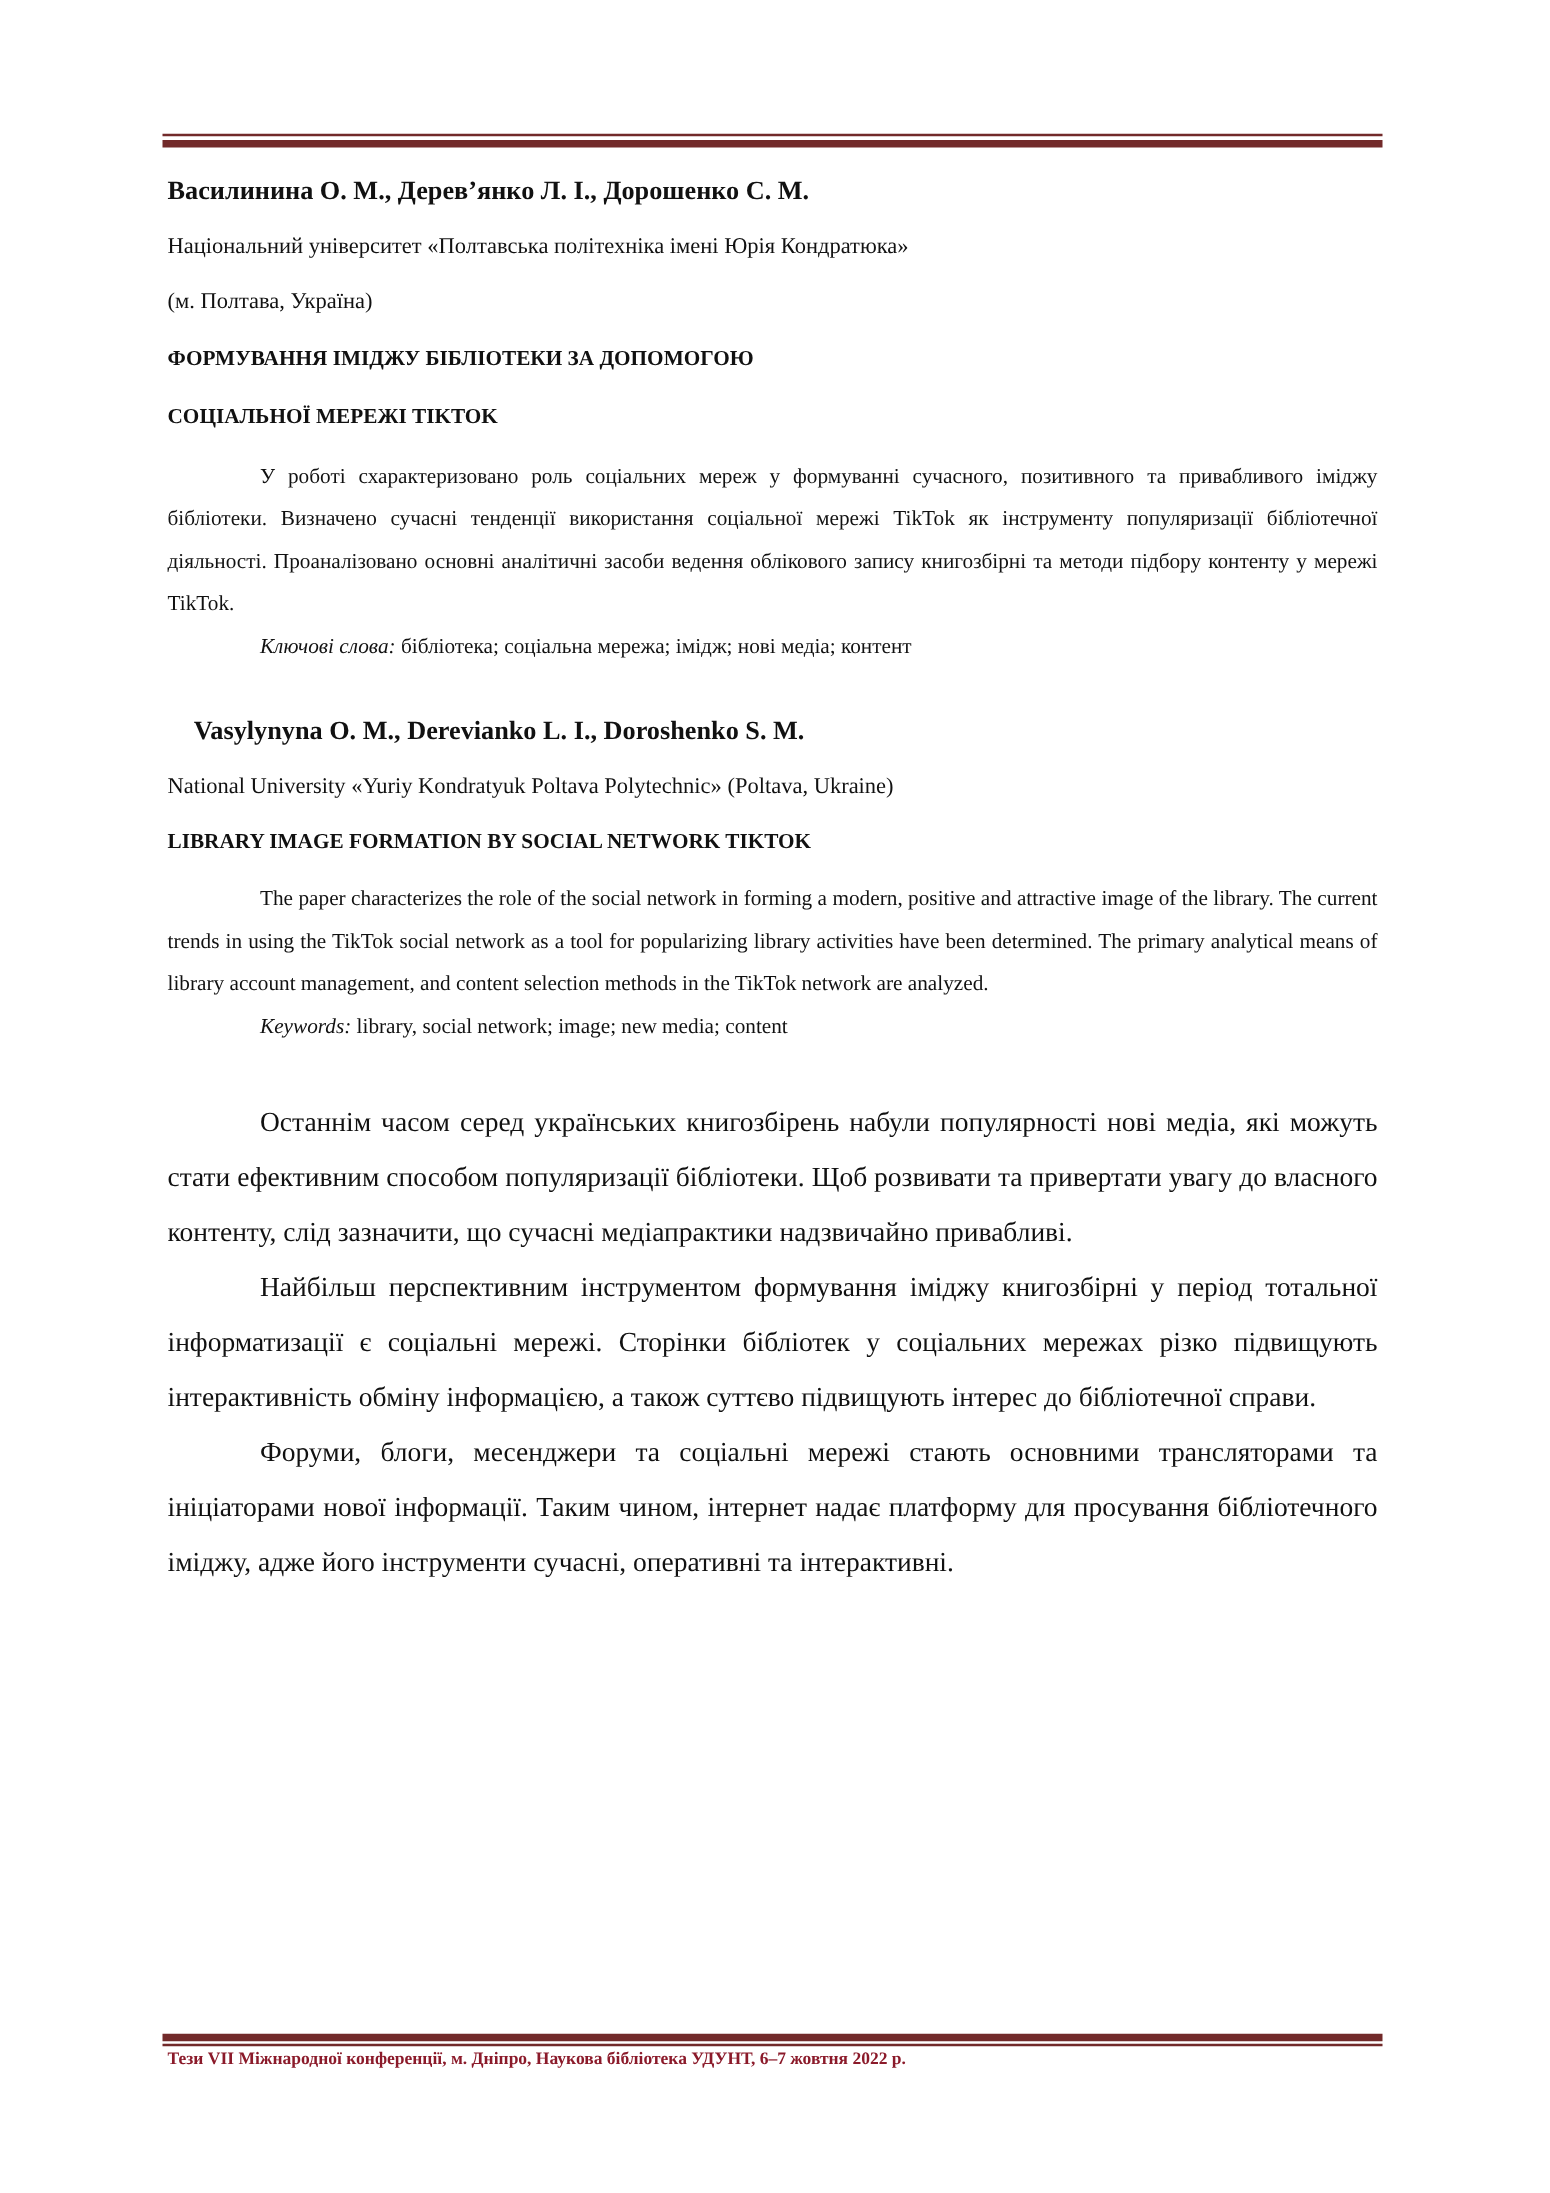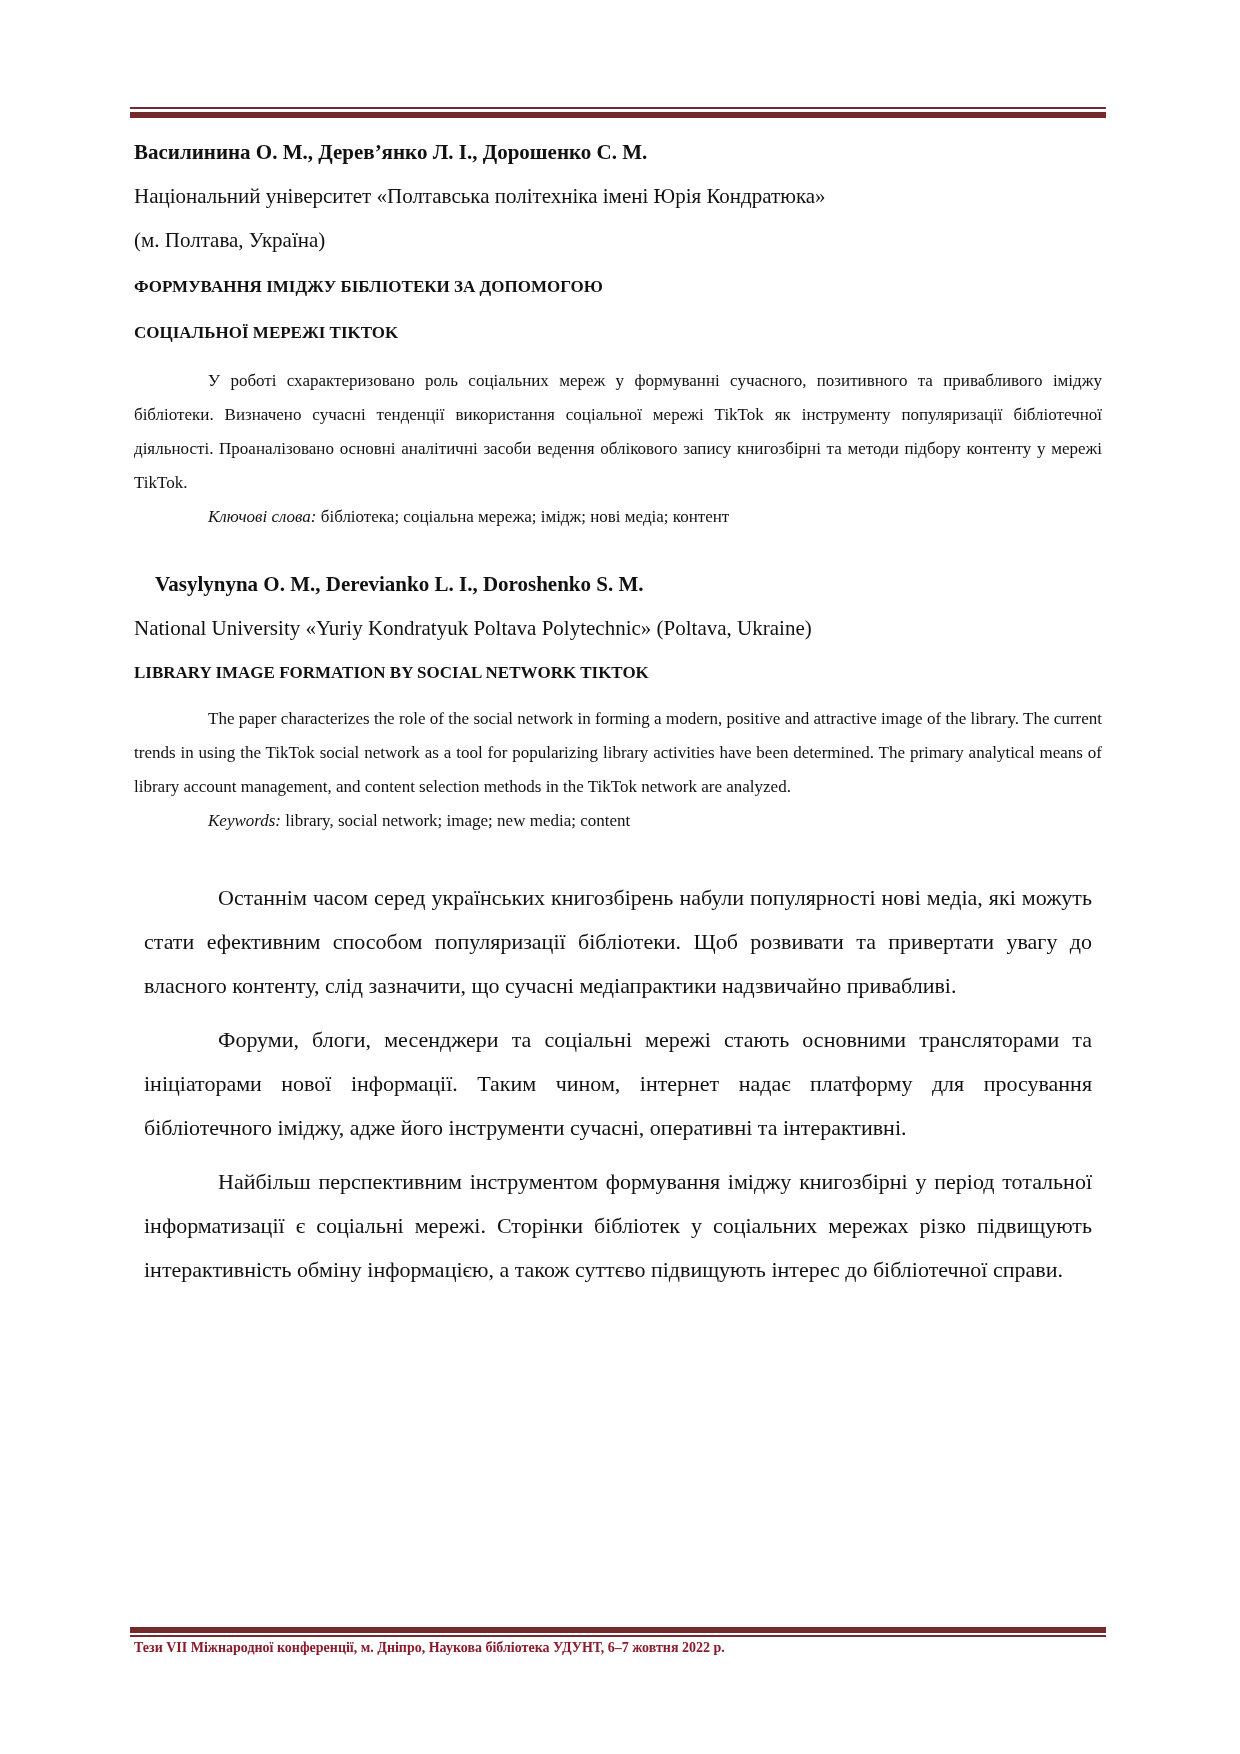--- a/index.html
+++ b/index.html
@@ -7,26 +7,26 @@
     .rule-top { position:absolute; left:130px; width:976px; top:107px; }
     .rule-top .thin { height:2px; background:#722a2a; }
     .rule-top .gap { height:3px; }
     .rule-top .thick { height:6px; background:#722a2a; }
     .rule-bot { position:absolute; left:130px; width:976px; top:1627px; }
     .rule-bot .thick { height:6px; background:#722a2a; }
     .rule-bot .gap { height:2px; }
     .rule-bot .thin { height:2px; background:#722a2a; }
     .content { position:absolute; left:134px; width:968px; top:130px; }
     .authors { font-weight:bold; font-size:21px; height:44px; line-height:44px; }
-    .affil { font-size:21px; height:44px; line-height:44px; }
+    .affil { font-size:18px; height:44px; line-height:44px; }
     .title { font-weight:bold; font-size:17px; height:46px; line-height:46px; }
     .abstract { font-size:17px; line-height:34px; text-align:justify; text-indent:74px; }
     .keywords { font-size:17px; line-height:34px; text-indent:74px; }
     .keywords .kl { font-style:italic; }
-    .body-p { font-size:22px; line-height:44px; text-align:justify; text-indent:74px; margin:10px; }
+    .body-p { font-size:22px; line-height:44px; text-align:justify; text-indent:74px; margin:0; }
     .footer { position:absolute; left:134px; top:1638px; color:#8b1a2a; font-weight:bold; font-size:14px; line-height:20px; }
   </style>
 </head>
 <body>
 
 <div class="rule-top">
   <div class="thin"></div>
     <div class="gap"></div>
     <div class="thick"></div>
 </div>
@@ -41,22 +41,22 @@
   <div class="keywords"><span class="kl">Ключові слова:</span><span> бібліотека; соціальна мережа; імідж; нові медіа; контент</span></div>
 
   <div class="authors" style="margin-top:28px;margin-left:21px;">Vasylynyna O. M., Derevianko L. I., Doroshenko S. M.</div>
   <div class="affil">National University «Yuriy Kondratyuk Poltava Polytechnic» (Poltava, Ukraine)</div>
   <div class="title">LIBRARY IMAGE FORMATION BY SOCIAL NETWORK TIKTOK</div>
   <div class="abstract" style="margin-top:6px;">The paper characterizes the role of the social network in forming a modern, positive and attractive image of the library. The current trends in using the TikTok social network as a tool for popularizing library activities have been determined. The primary analytical means of library account management, and content selection methods in the TikTok network are analyzed.</div>
   <div class="keywords"><span class="kl">Keywords:</span><span> library, social network; image; new media; content</span></div>
 
   <div style="margin-top:38px;">
     <p class="body-p">Останнім часом серед українських книгозбірень набули популярності нові медіа, які можуть стати ефективним способом популяризації бібліотеки. Щоб розвивати та привертати увагу до власного контенту, слід зазначити, що сучасні медіапрактики надзвичайно привабливі.</p>
+    <p class="body-p">Найбільш перспективним інструментом формування іміджу книгозбірні у період тотальної інформатизації є соціальні мережі. Сторінки бібліотек у соціальних мережах різко підвищують інтерактивність обміну інформацією, а також суттєво підвищують інтерес до бібліотечної справи.</p>
     <p class="body-p">Форуми, блоги, месенджери та соціальні мережі стають основними трансляторами та ініціаторами нової інформації. Таким чином, інтернет надає платформу для просування бібліотечного іміджу, адже його інструменти сучасні, оперативні та інтерактивні.</p>
-    <p class="body-p">Найбільш перспективним інструментом формування іміджу книгозбірні у період тотальної інформатизації є соціальні мережі. Сторінки бібліотек у соціальних мережах різко підвищують інтерактивність обміну інформацією, а також суттєво підвищують інтерес до бібліотечної справи.</p>
   </div>
 </div>
 
 <div class="rule-bot">
   <div class="thick"></div>
     <div class="gap"></div>
     <div class="thin"></div>
 </div>
 
 <div class="footer">

